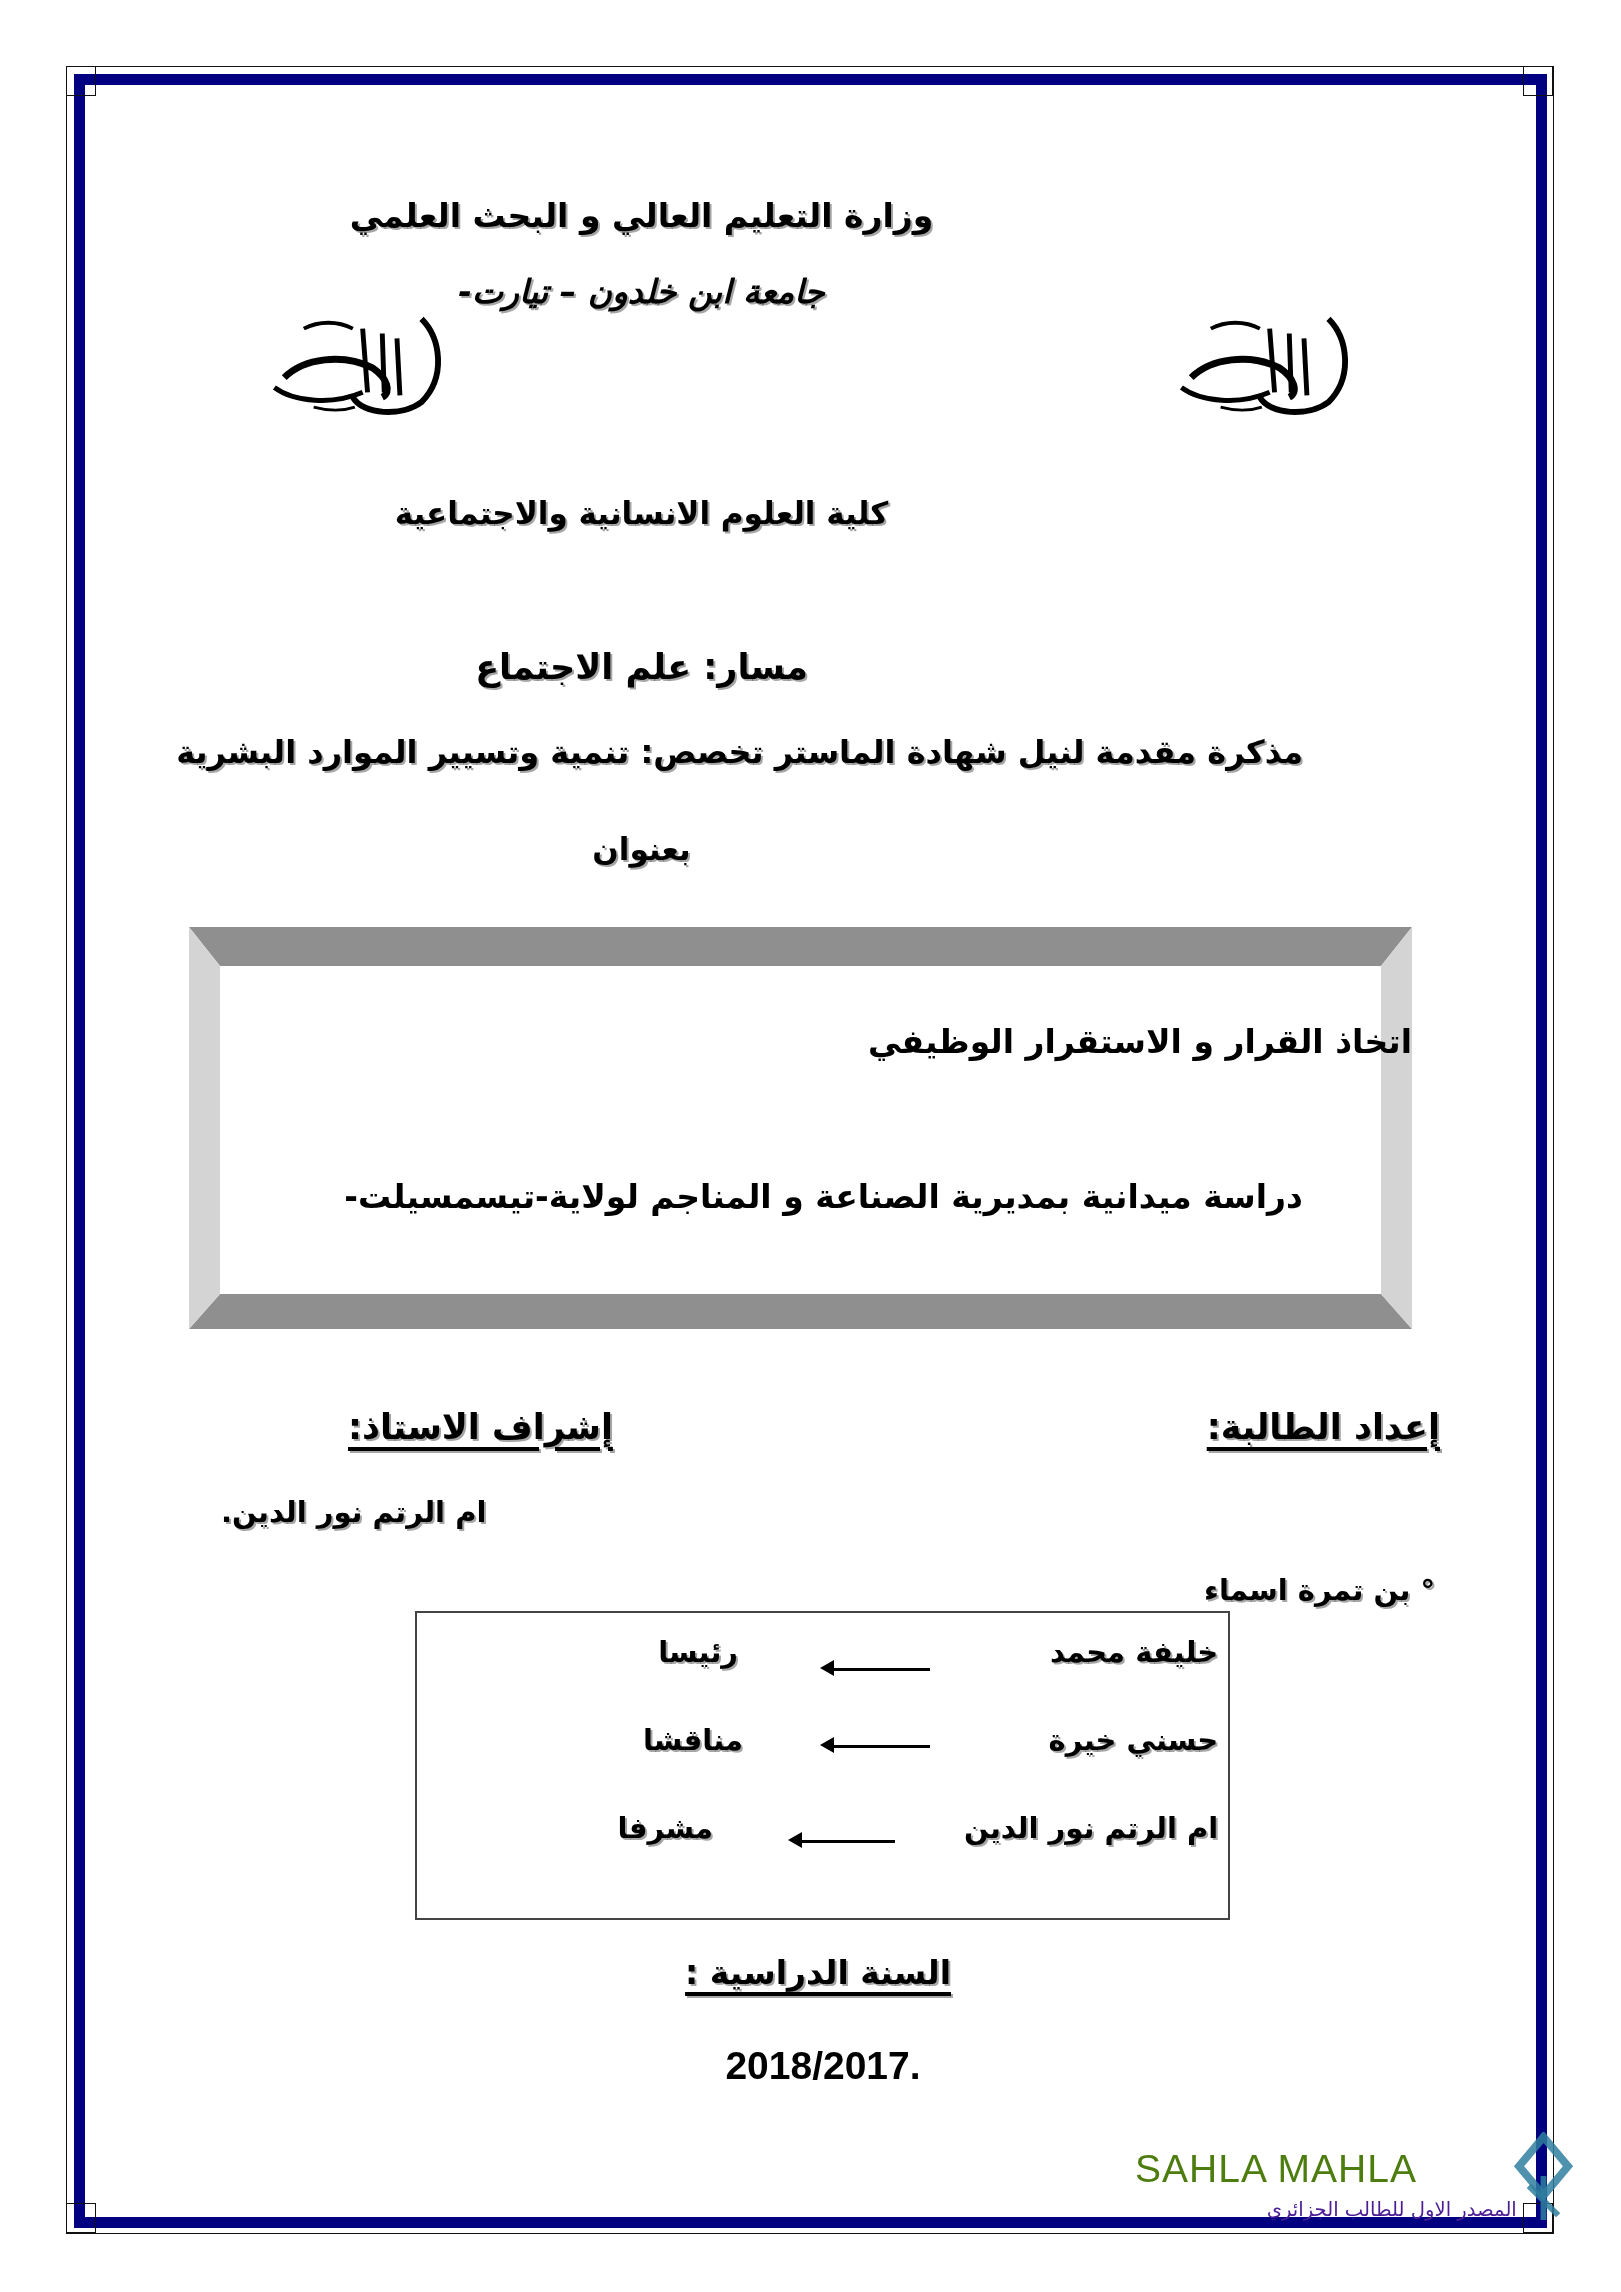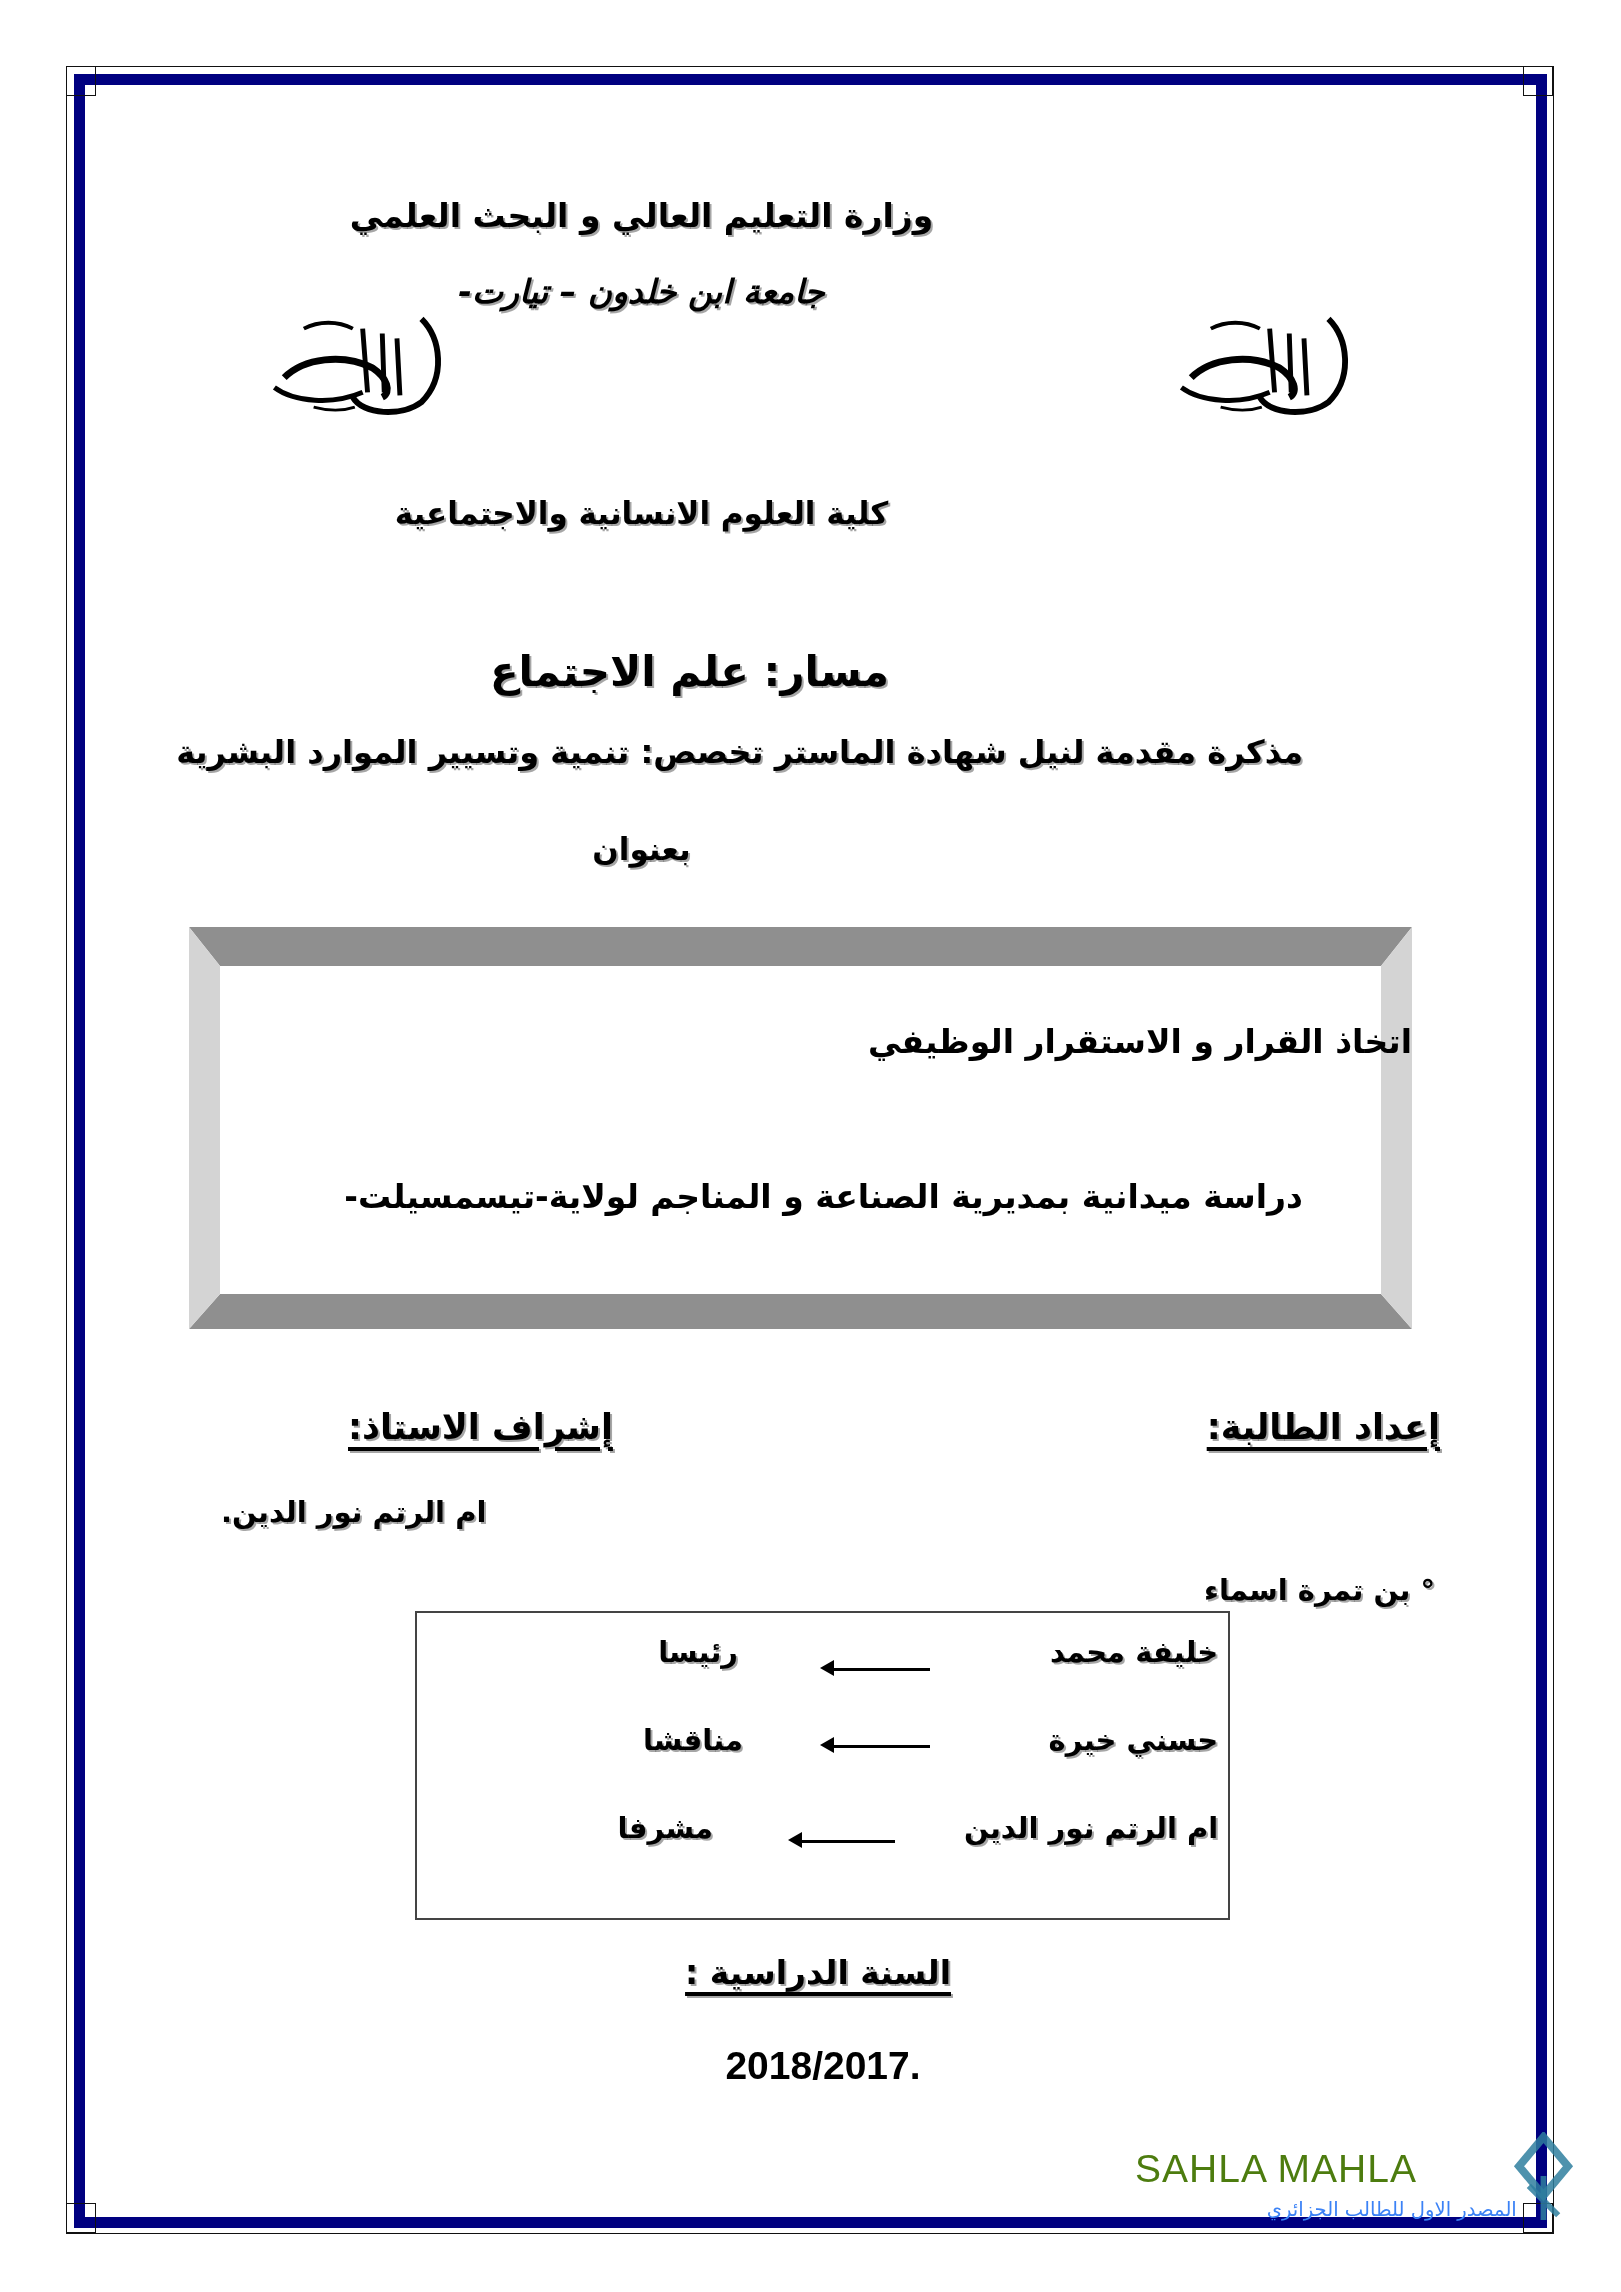--- a/index.html
+++ b/index.html
@@ -15,21 +15,21 @@
     .corner { position: absolute; width: 30px; height: 30px; border: 1px solid #111; box-sizing: border-box; background: transparent; }
 
     .ar { direction: rtl; unicode-bidi: embed; font-weight: bold; position: absolute; white-space: nowrap;
           text-shadow: 2px 2px 0 rgba(0,0,0,0.35); }
     .center { left: 0; width: 1283px; text-align: center; }
 
     .line1 { top: 196px; font-size: 33px; }
     .line2 { top: 272px; font-size: 33px; font-style: italic; }
     .line3 { top: 495px; font-size: 31px; }
     .line4 { top: 568px; font-size: 31px; }
-    .line5 { top: 647px; font-size: 42px; margin-left: 48px; }
+    .line5 { top: 647px; font-size: 35px; }
     .line6 { top: 733px; font-size: 32px; left: 225px; width: 1078px; text-align: center; }
     .line7 { top: 831px; font-size: 31px; }
 
     .logo { position: absolute; top: 299px; width: 201px; height: 123px; }
     .logo svg { width: 100%; height: 100%; }
 
     
     .title-box { position: absolute; left: 189px; top: 927px; width: 1223px; height: 402px; }
     .bevel-top { position: absolute; left: 0; top: 0; width: 100%; height: 39px; background: #8f8f8f;
                  clip-path: polygon(0 0, 100% 0, calc(100% - 31px) 100%, 31px 100%); }
@@ -57,21 +57,21 @@
     .arrow { position: absolute; height: 2.9px; background: #000; }
     .arrow::before { content: ""; position: absolute; left: -13.7px; top: -7.8px; border-top: 8.8px solid transparent;
                      border-bottom: 8.8px solid transparent; border-right: 14.7px solid #000; }
 
     .year-label { top: 1953px; font-size: 33px; left: 706px; width: 245px; text-align: center; }
     .year-value { position: absolute; top: 2044px; left: 676px; width: 294px; text-align: center;
                   font-family: "Liberation Sans", sans-serif; font-size: 39px; font-weight: bold; }
 
     .wm { position: absolute; left: 1135px; top: 2147px; }
     .wm-title { font-family: "Liberation Sans", sans-serif; font-size: 39px; color: #4d7c0f; letter-spacing: 1px; }
-    .wm-sub { direction: rtl; font-size: 19.6px; color: #3b82f6; position: absolute; left: 9.8px; top: 51px; width: 372px; text-align: right; white-space: nowrap; }
+    .wm-sub { direction: rtl; font-size: 19.6px; color: #4c1d95; position: absolute; left: 9.8px; top: 51px; width: 372px; text-align: right; white-space: nowrap; }
     .wm-logo { position: absolute; left: 1509px; top: 2132px; width: 69px; height: 93px; }
   </style>
 </head>
 <body>
 
 <div class="page">
 
   <div class="outer-line"></div>
   <div class="navy-frame"></div>
   <div class="corner" style="left:66px;top:66px;"></div>

